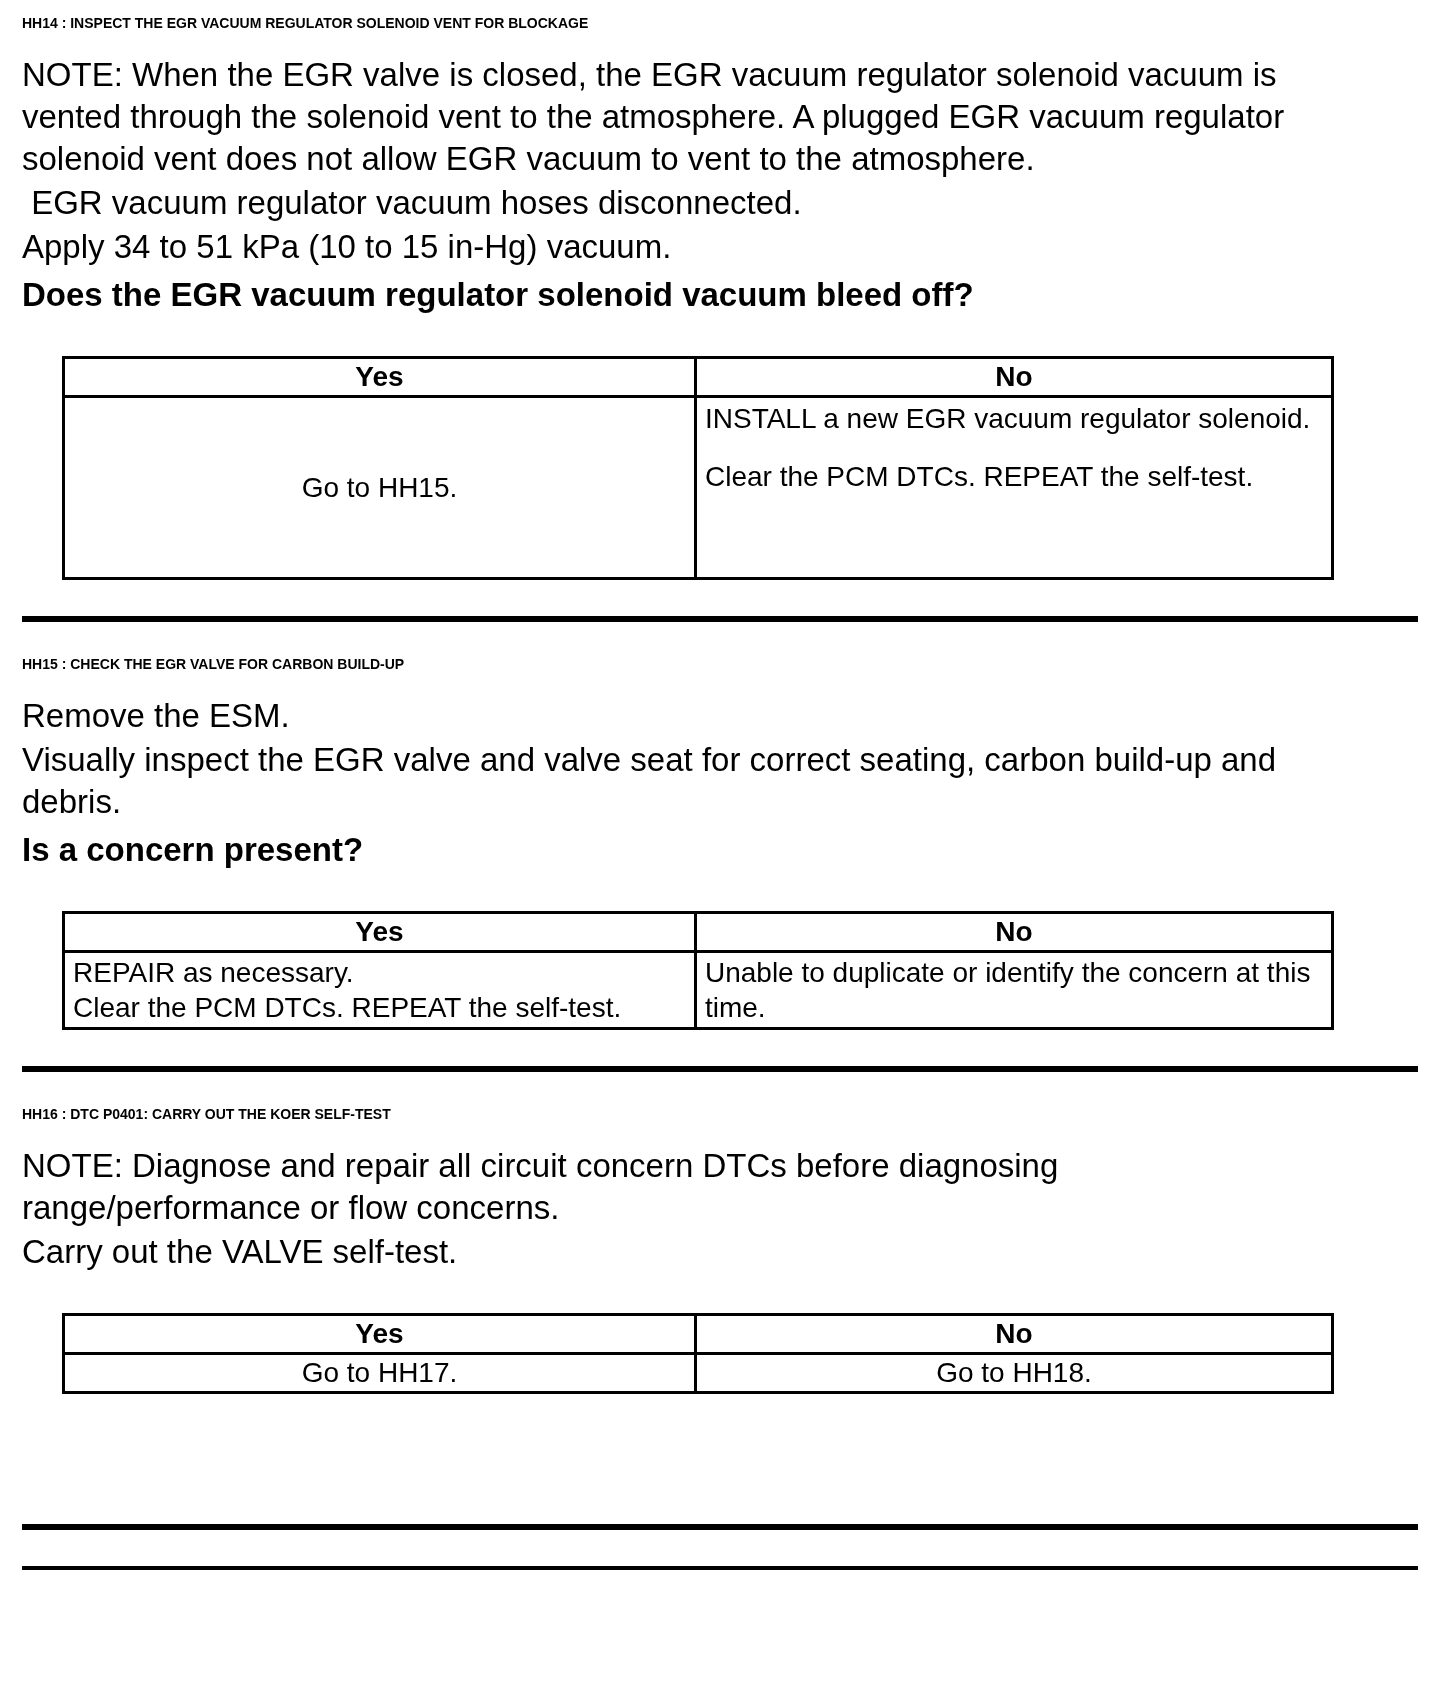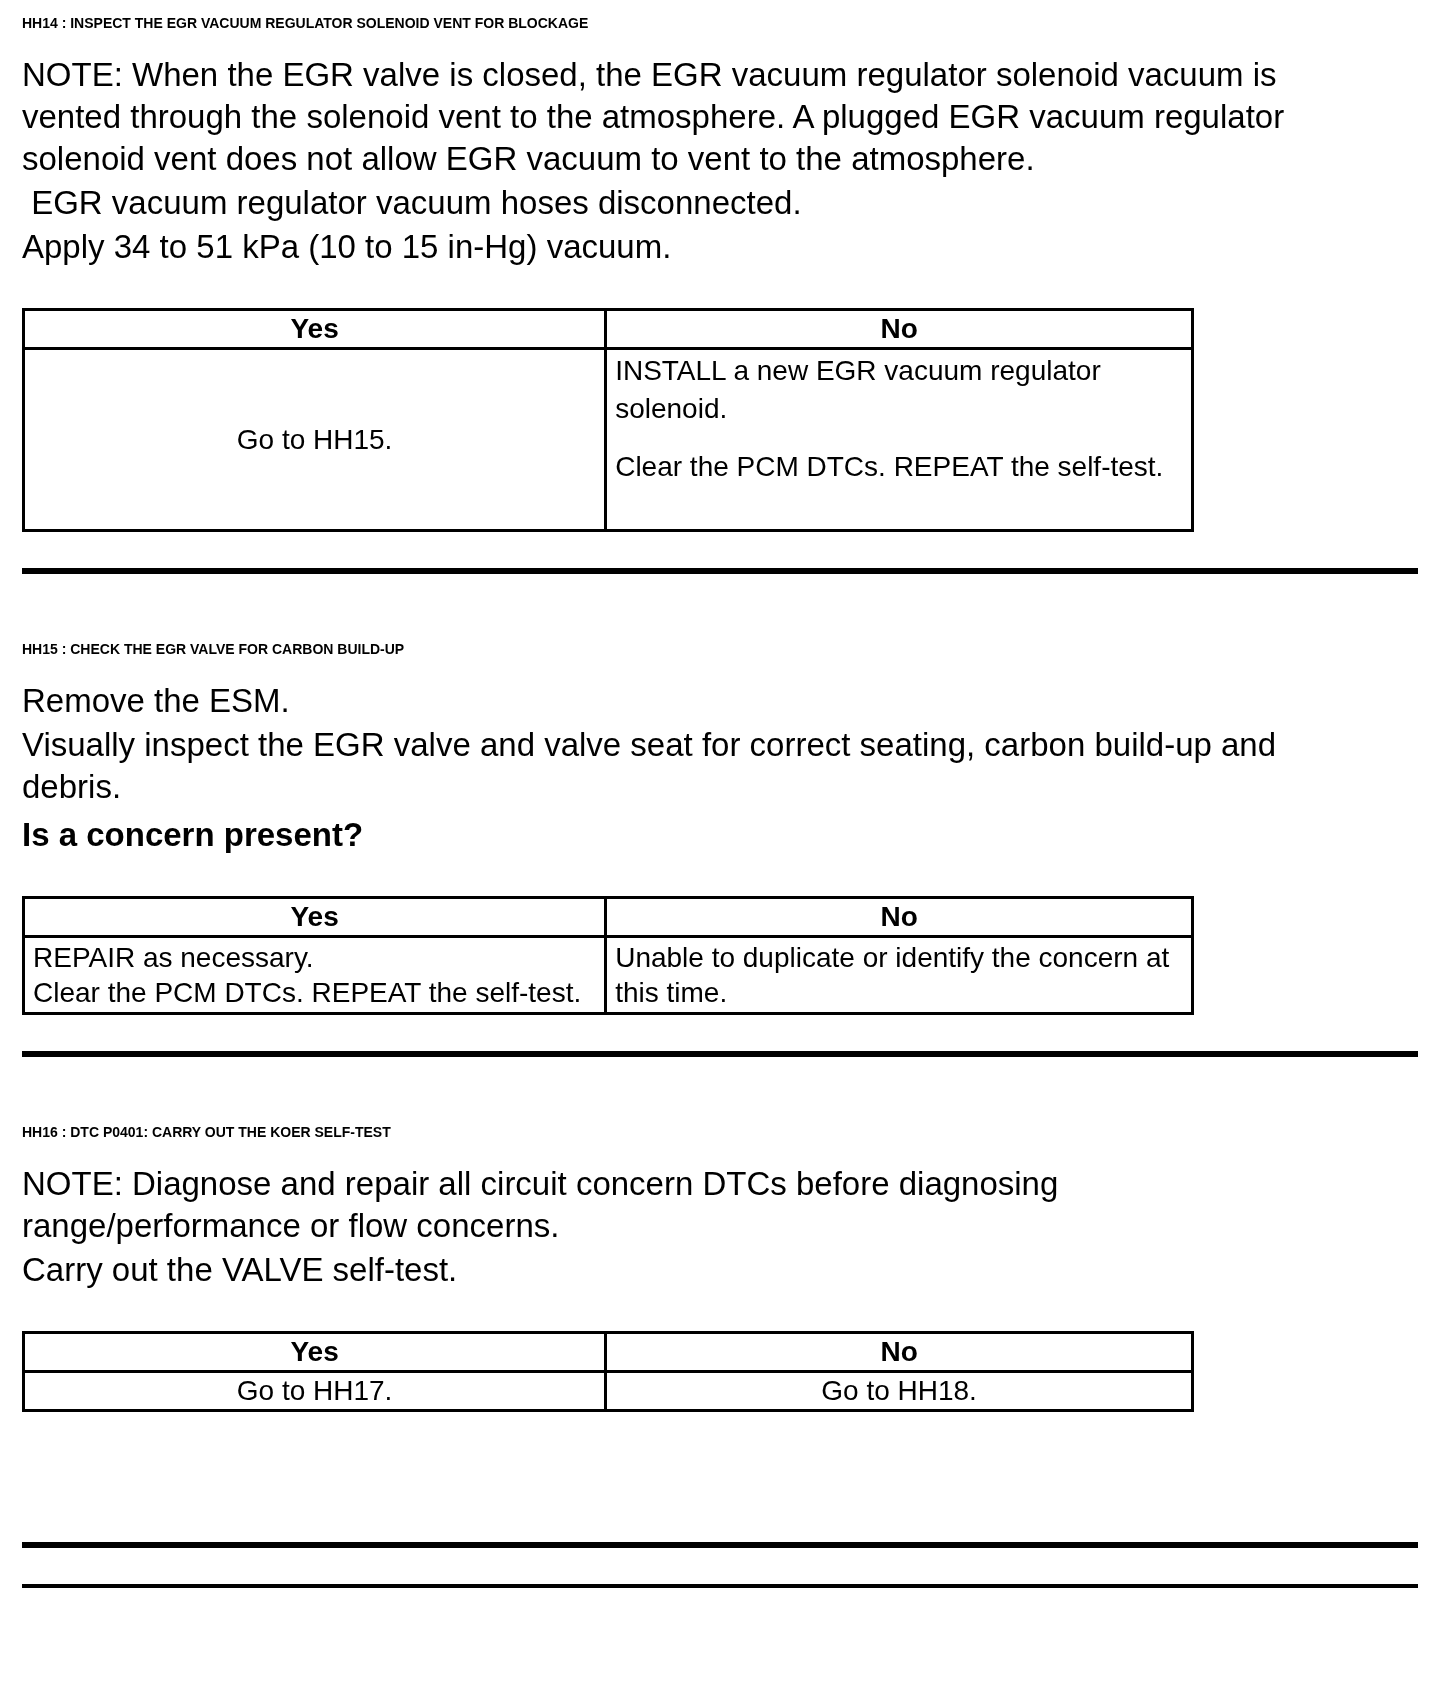--- a/index.html
+++ b/index.html
@@ -13,37 +13,38 @@
     padding: 10px 22px 0 22px;
     overflow: hidden;
   }
   .section { margin: 0; }
   .heading {
     font-size: 14px;
     font-weight: bold;
     line-height: 26px;
     margin: 0 0 18px 0;
   }
-  .heading.after-divider { margin-top: 62px; }
+  .heading.after-divider { margin-top: 29px; }
   .body {
     font-size: 33px;
     line-height: 42px;
     margin: 0 0 2px 0;
     width: 1300px;
     white-space: pre-wrap;
   }
   .question {
     font-weight: bold;
     margin-top: 6px;
   }
   table.decision-table {
     border-collapse: collapse;
-    width: 1172px;
+    width: 1272px;
     margin-top: 40px;
     table-layout: fixed;
+    margin-left: 40px;
   }
   table.decision-table th,
   table.decision-table td {
     border: 3px solid #000000;
     font-size: 28px;
     padding: 2px 8px;
   }
   table.decision-table th {
     font-weight: bold;
     text-align: center;
@@ -87,20 +88,21 @@
 </head>
 <body>
 
 <div class="page">
 
   <section class="section">
     <h2 class="heading">HH14 : INSPECT THE EGR VACUUM REGULATOR SOLENOID VENT FOR BLOCKAGE</h2>
     <p class="body">NOTE: When the EGR valve is closed, the EGR vacuum regulator solenoid vacuum is vented through the solenoid vent to the atmosphere. A plugged EGR vacuum regulator solenoid vent does not allow EGR vacuum to vent to the atmosphere.</p>
     <p class="body"> EGR vacuum regulator vacuum hoses disconnected.</p>
     <p class="body">Apply 34 to 51 kPa (10 to 15 in-Hg) vacuum.</p>
+    <p class="body question">Does the EGR vacuum regulator solenoid vacuum bleed off?</p>
 
     <table class="decision-table t-hh14">
       <colgroup>
           <col class="col-yes">
           <col class="col-no">
         </colgroup>
       <thead>
         <tr>
           <th>Yes</th>
           <th>No</th>

